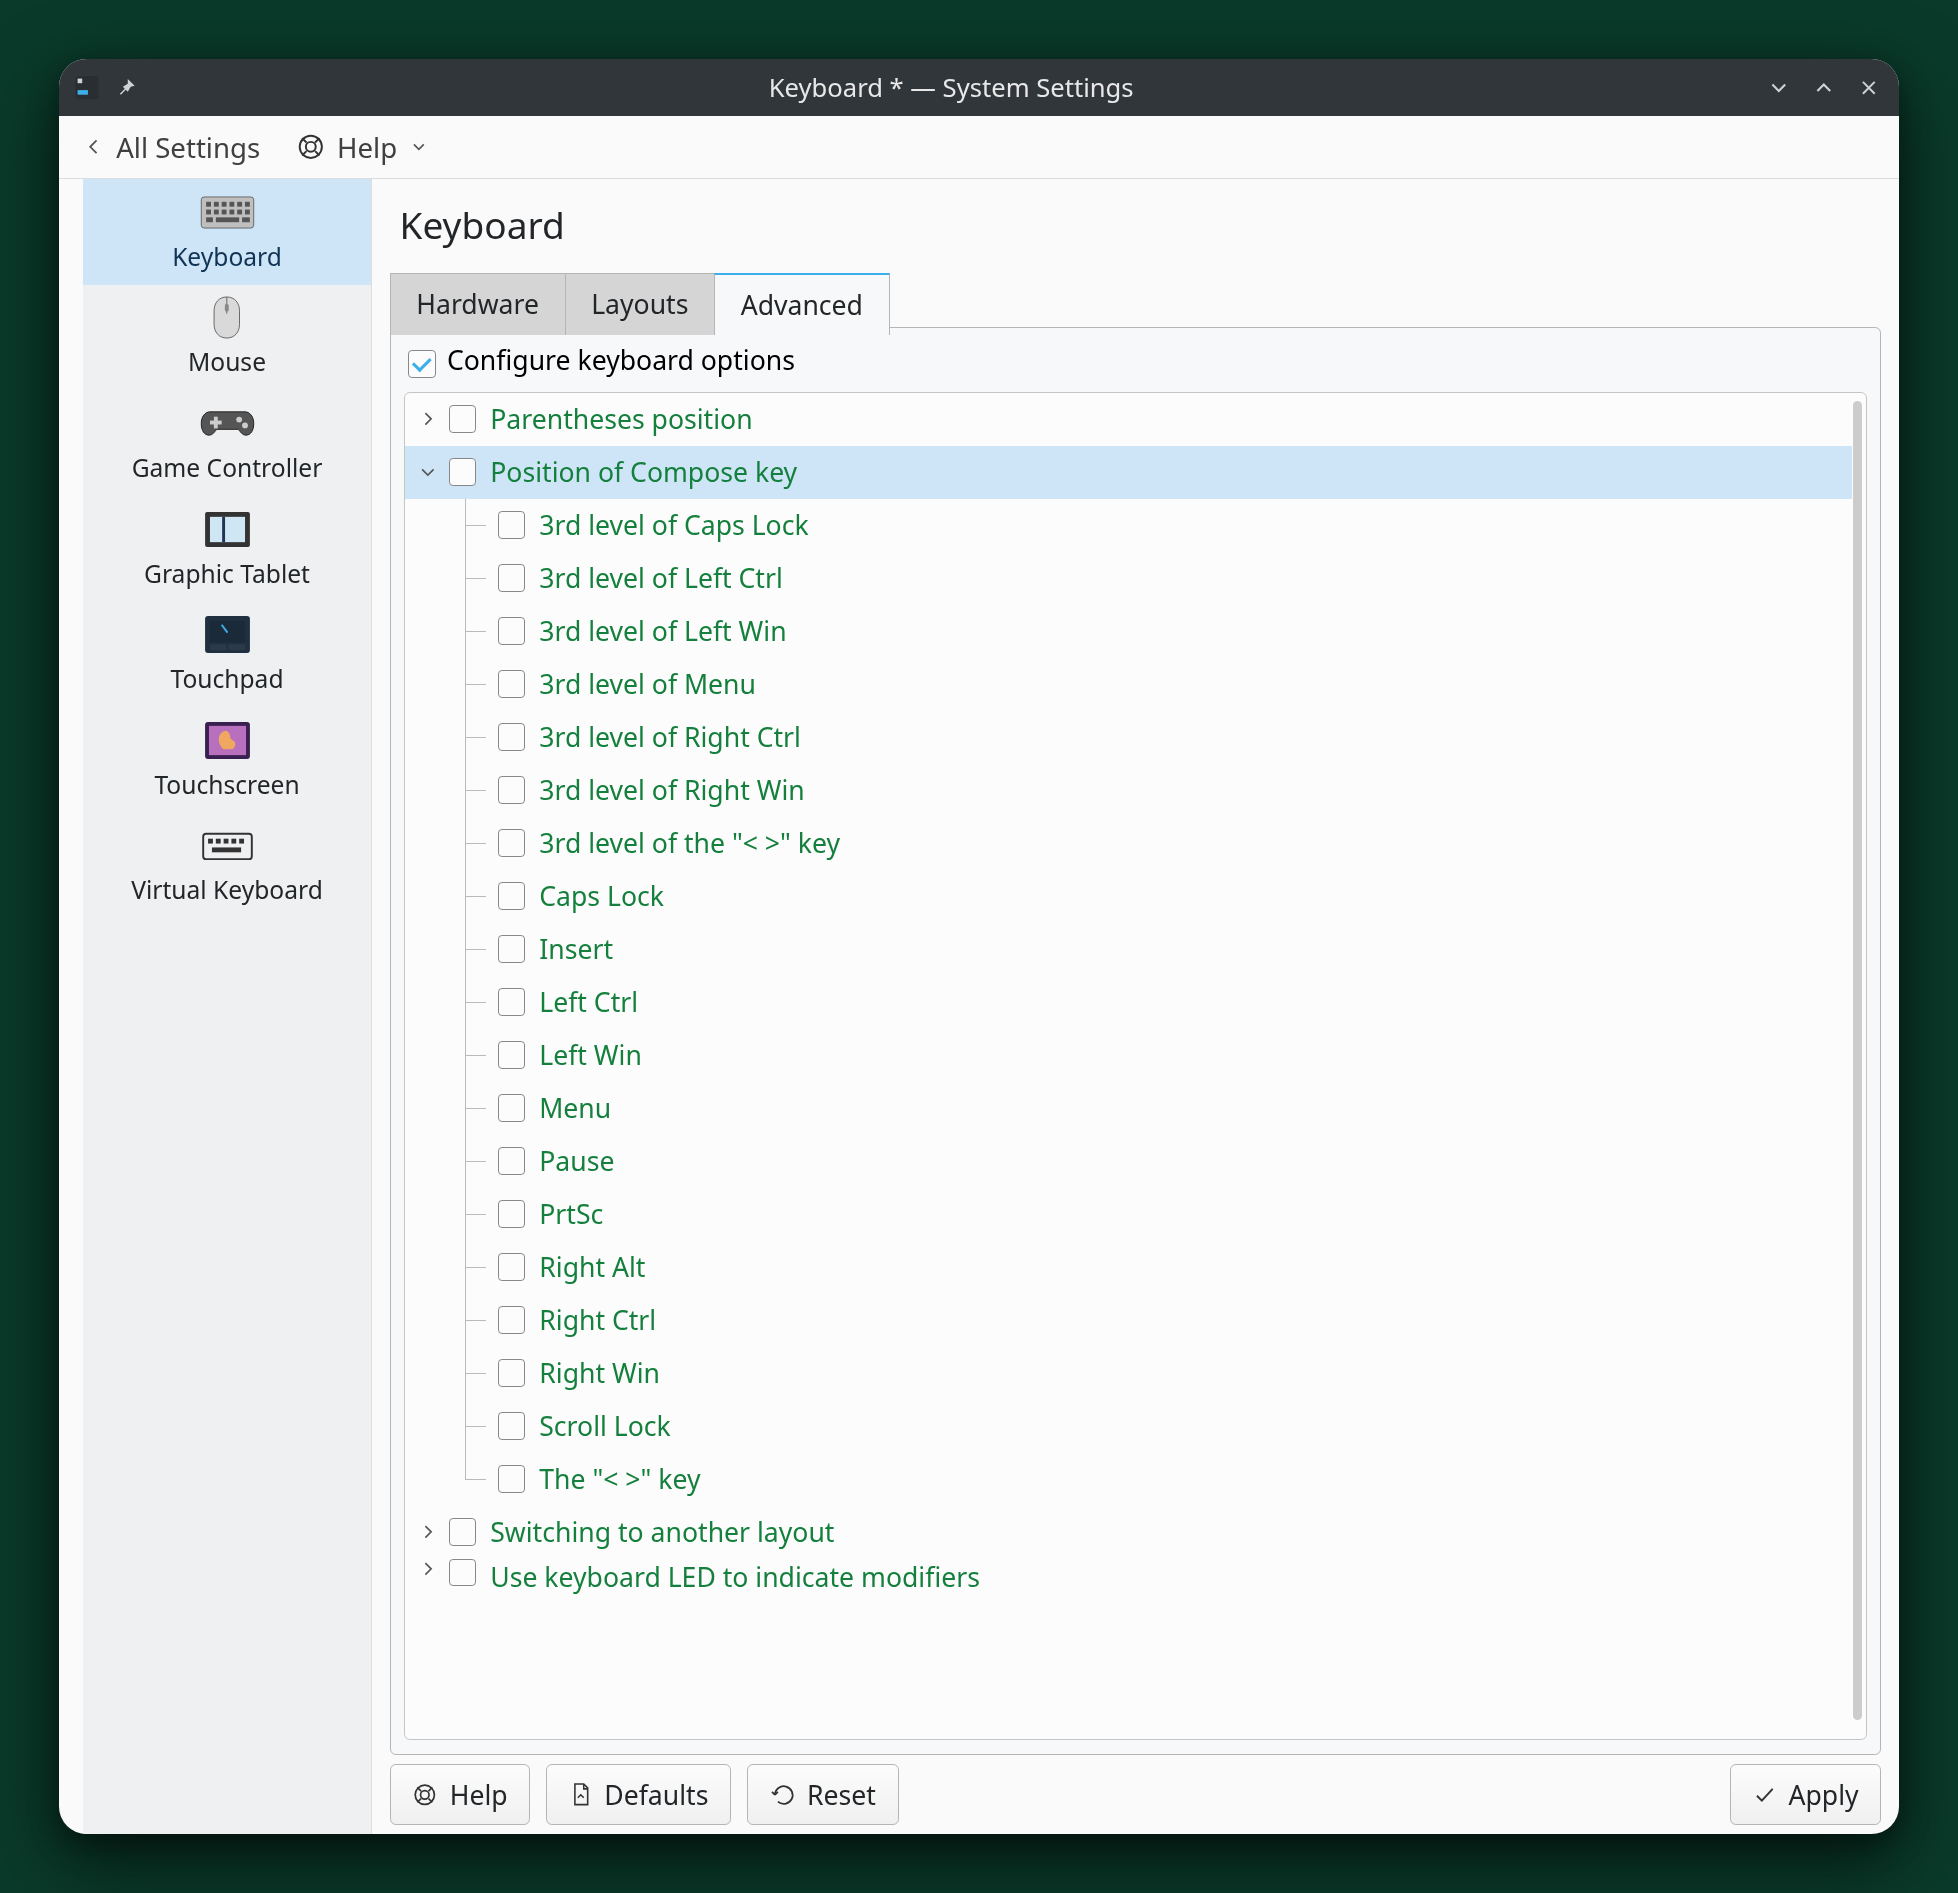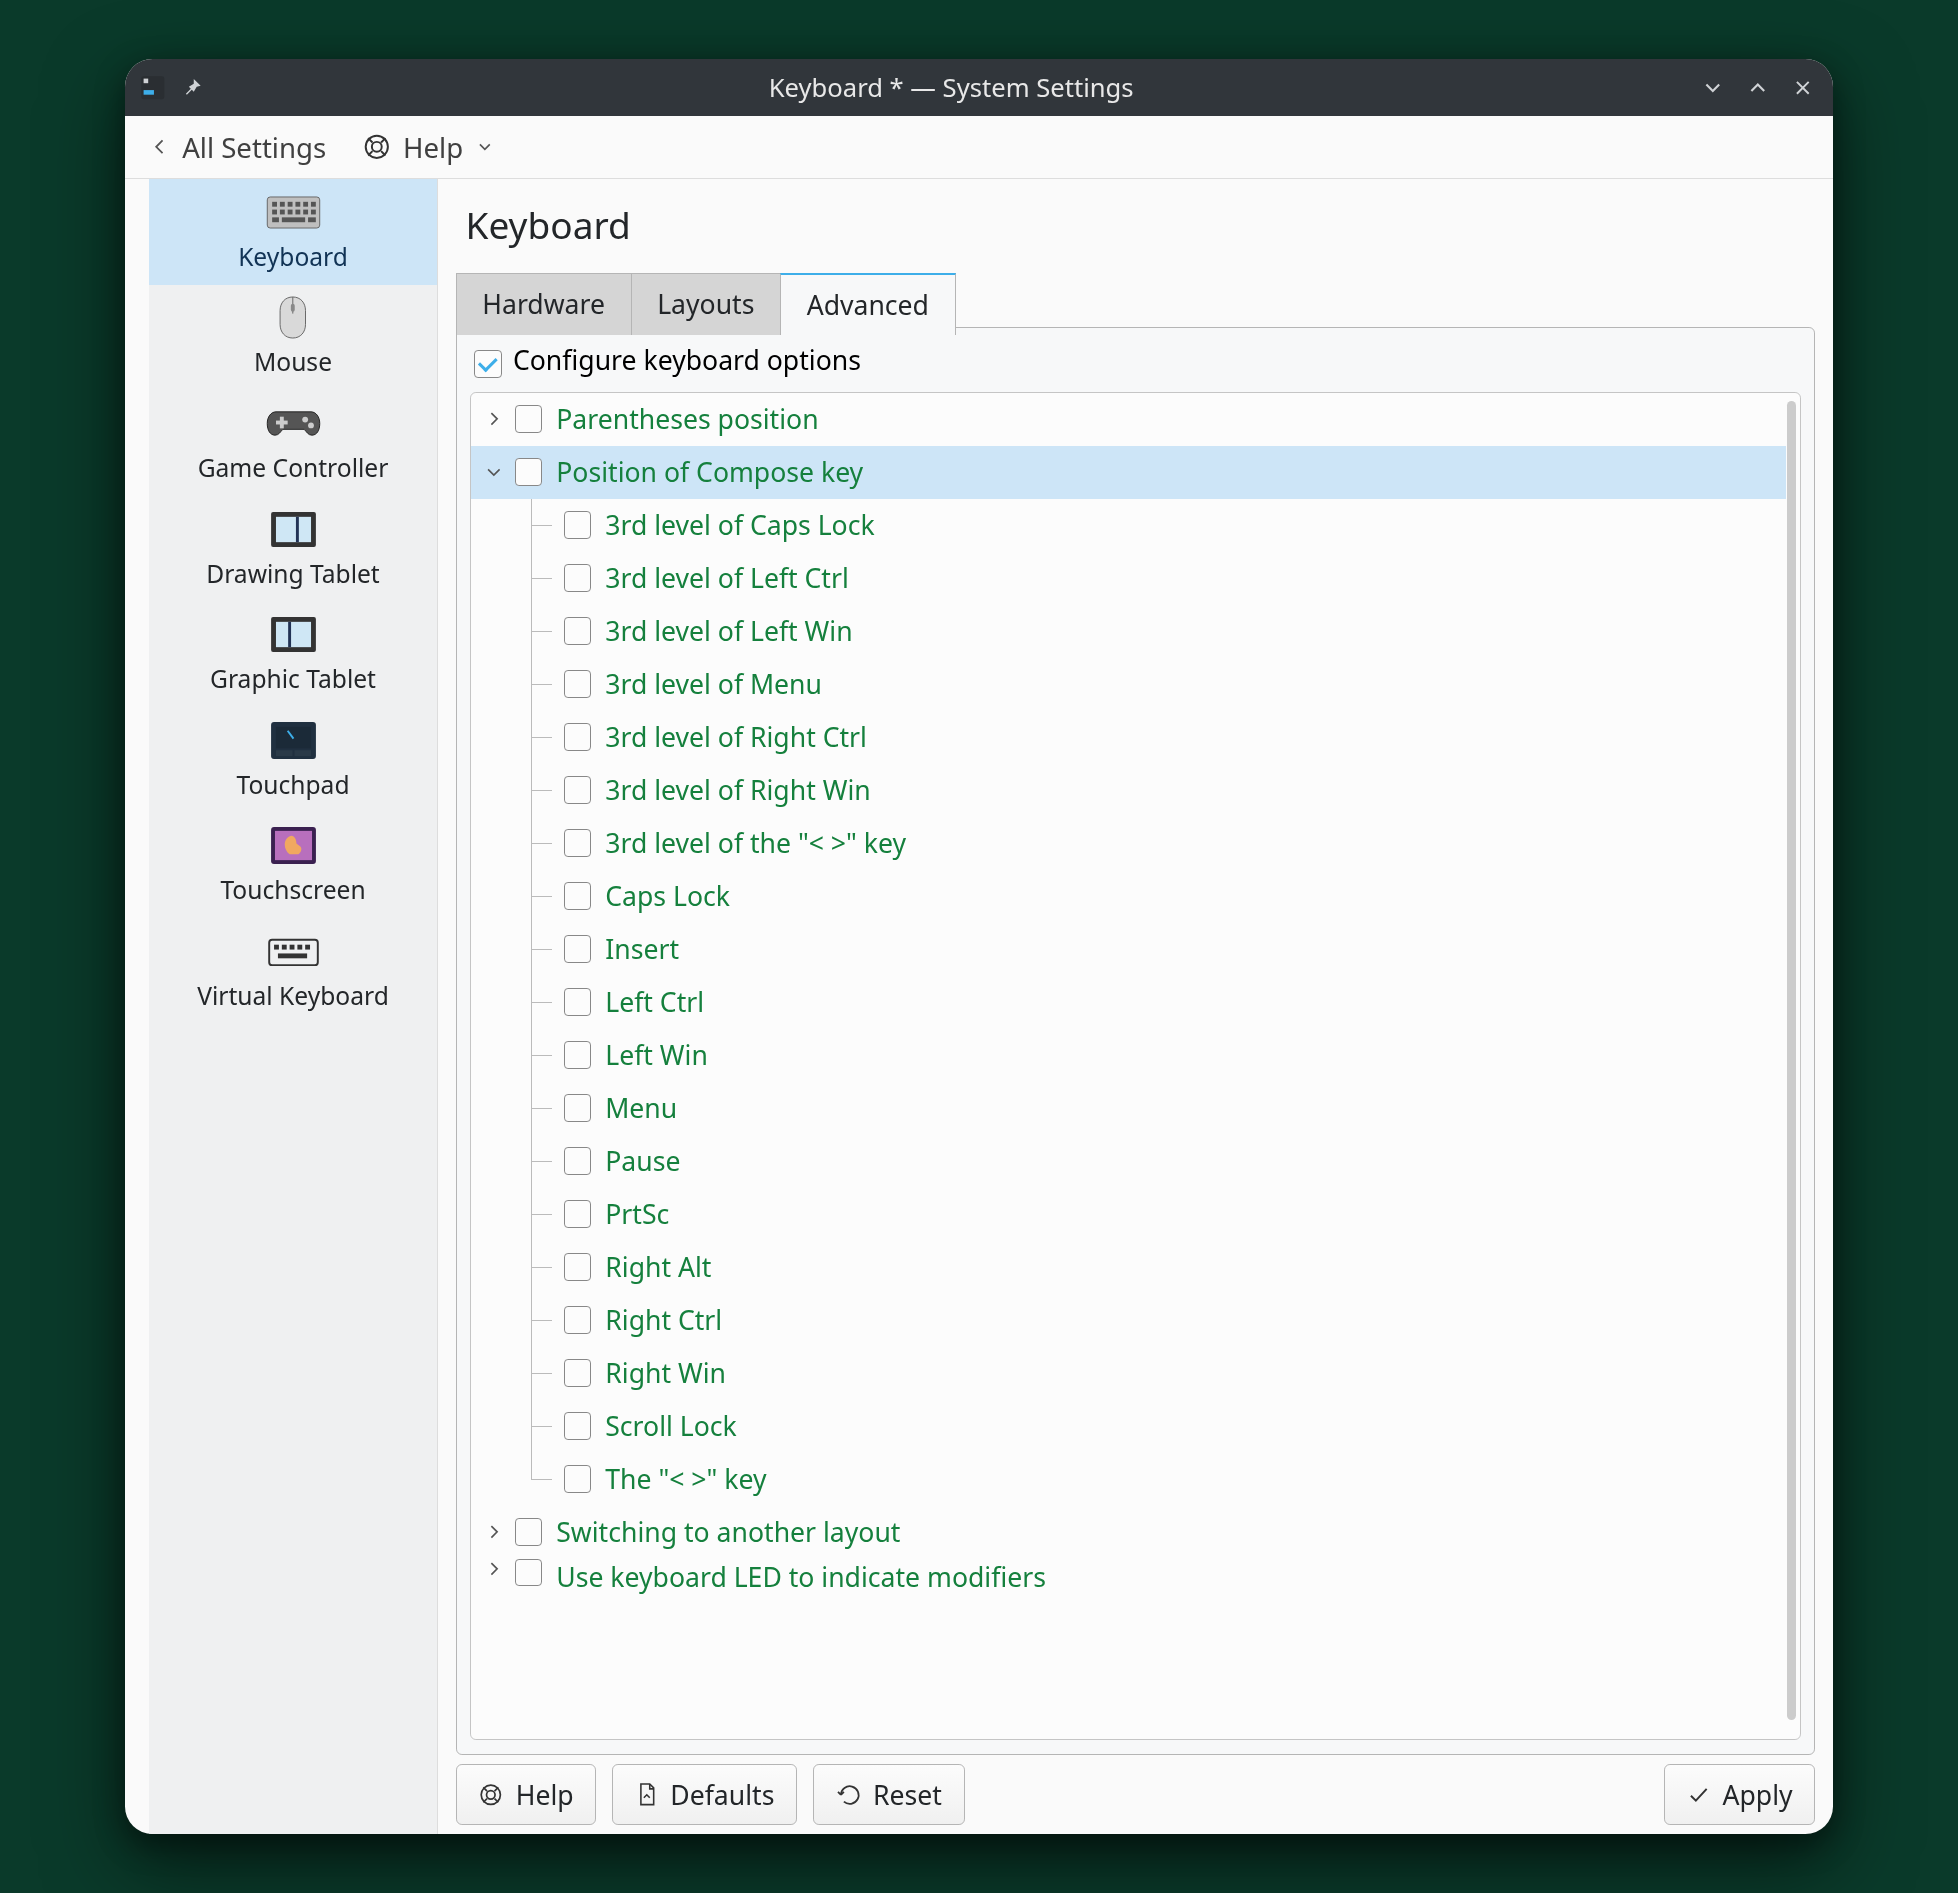--- a/index.html
+++ b/index.html
@@ -6,21 +6,21 @@
   html, body { width: 100%; height: 100%; }
   body {
     font-family: "Noto Sans", "Segoe UI", Arial, sans-serif;
     font-size: 25.6px;
     background: #0a3a2a;
     display: flex;
     justify-content: center;
     padding: 59px;
   }
   .page-wrap {
-    width: 1708px;
+    width: 1840px;
     height: 1775px;
     background: #fafafa;
     border-radius: 27.6px;
     box-shadow: 0 29.6px 79px rgba(0,0,0,0.55), 0 9.9px 29.6px rgba(0,0,0,0.4);
     overflow: hidden;
     display: flex;
     flex-direction: column;
   }
 
   
@@ -382,30 +382,20 @@
               <rect x="14" y="11" width="4" height="12" fill="#ccc"></rect>
             </svg>
         </div>
         <div class="label">Game Controller</div>
       </div>
       <div class="side-item">
         <div class="icon-wrap">
           <svg width="47" height="37" viewBox="0 0 48 38">
               <rect x="1" y="1" width="46" height="36" rx="2" fill="#333"></rect>
               <rect x="6" y="6" width="36" height="26" fill="#cfe7f5"></rect>
-              <line x1="28" y1="6" x2="28" y2="32" stroke="#235" stroke-width="3"></line>
-            </svg>
-        </div>
-        <div class="label">Drawing Tablet</div>
-      </div>
-      <div class="side-item">
-        <div class="icon-wrap">
-          <svg width="47" height="37" viewBox="0 0 48 38">
-              <rect x="1" y="1" width="46" height="36" rx="2" fill="#333"></rect>
-              <rect x="6" y="6" width="36" height="26" fill="#cfe7f5"></rect>
               <line x1="20" y1="6" x2="20" y2="32" stroke="#235" stroke-width="3"></line>
             </svg>
         </div>
         <div class="label">Graphic Tablet</div>
       </div>
       <div class="side-item">
         <div class="icon-wrap">
           <svg width="47" height="39" viewBox="0 0 48 40">
               <rect x="1" y="1" width="46" height="38" rx="3" fill="#203040"></rect>
               <rect x="6" y="6" width="36" height="22" fill="#1b2a38"></rect>

